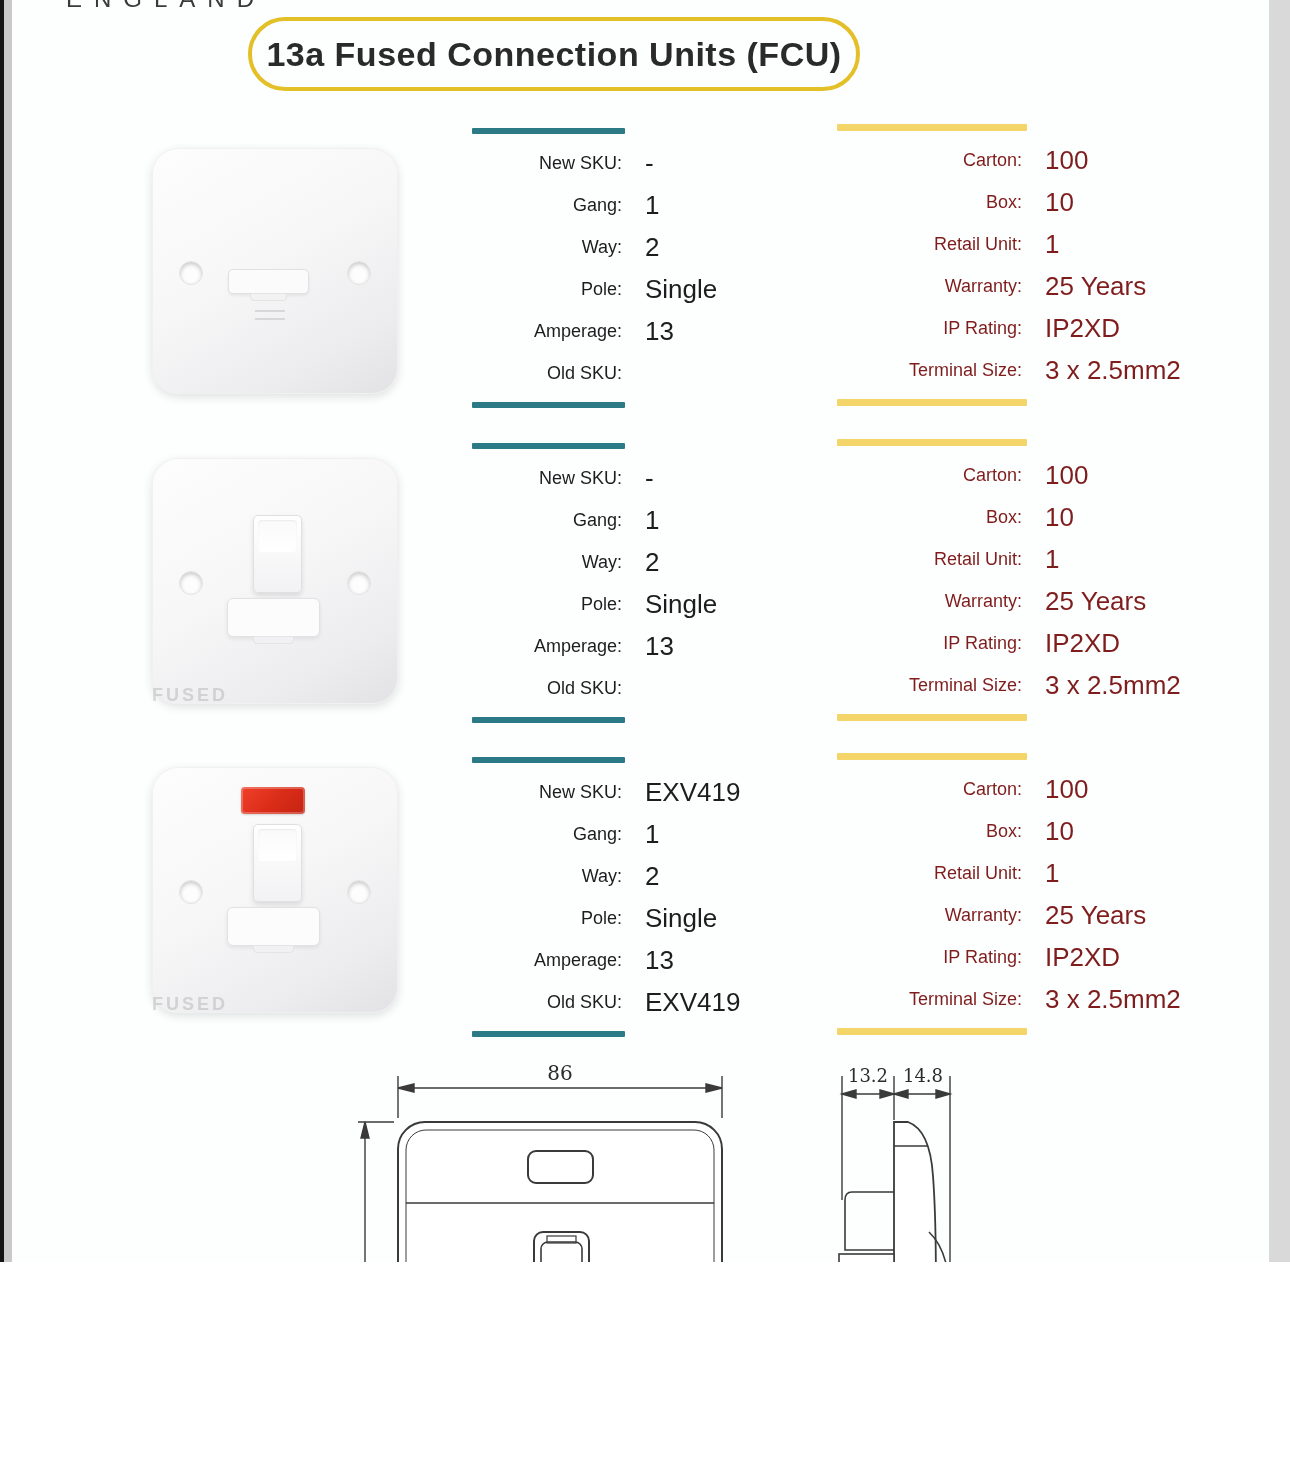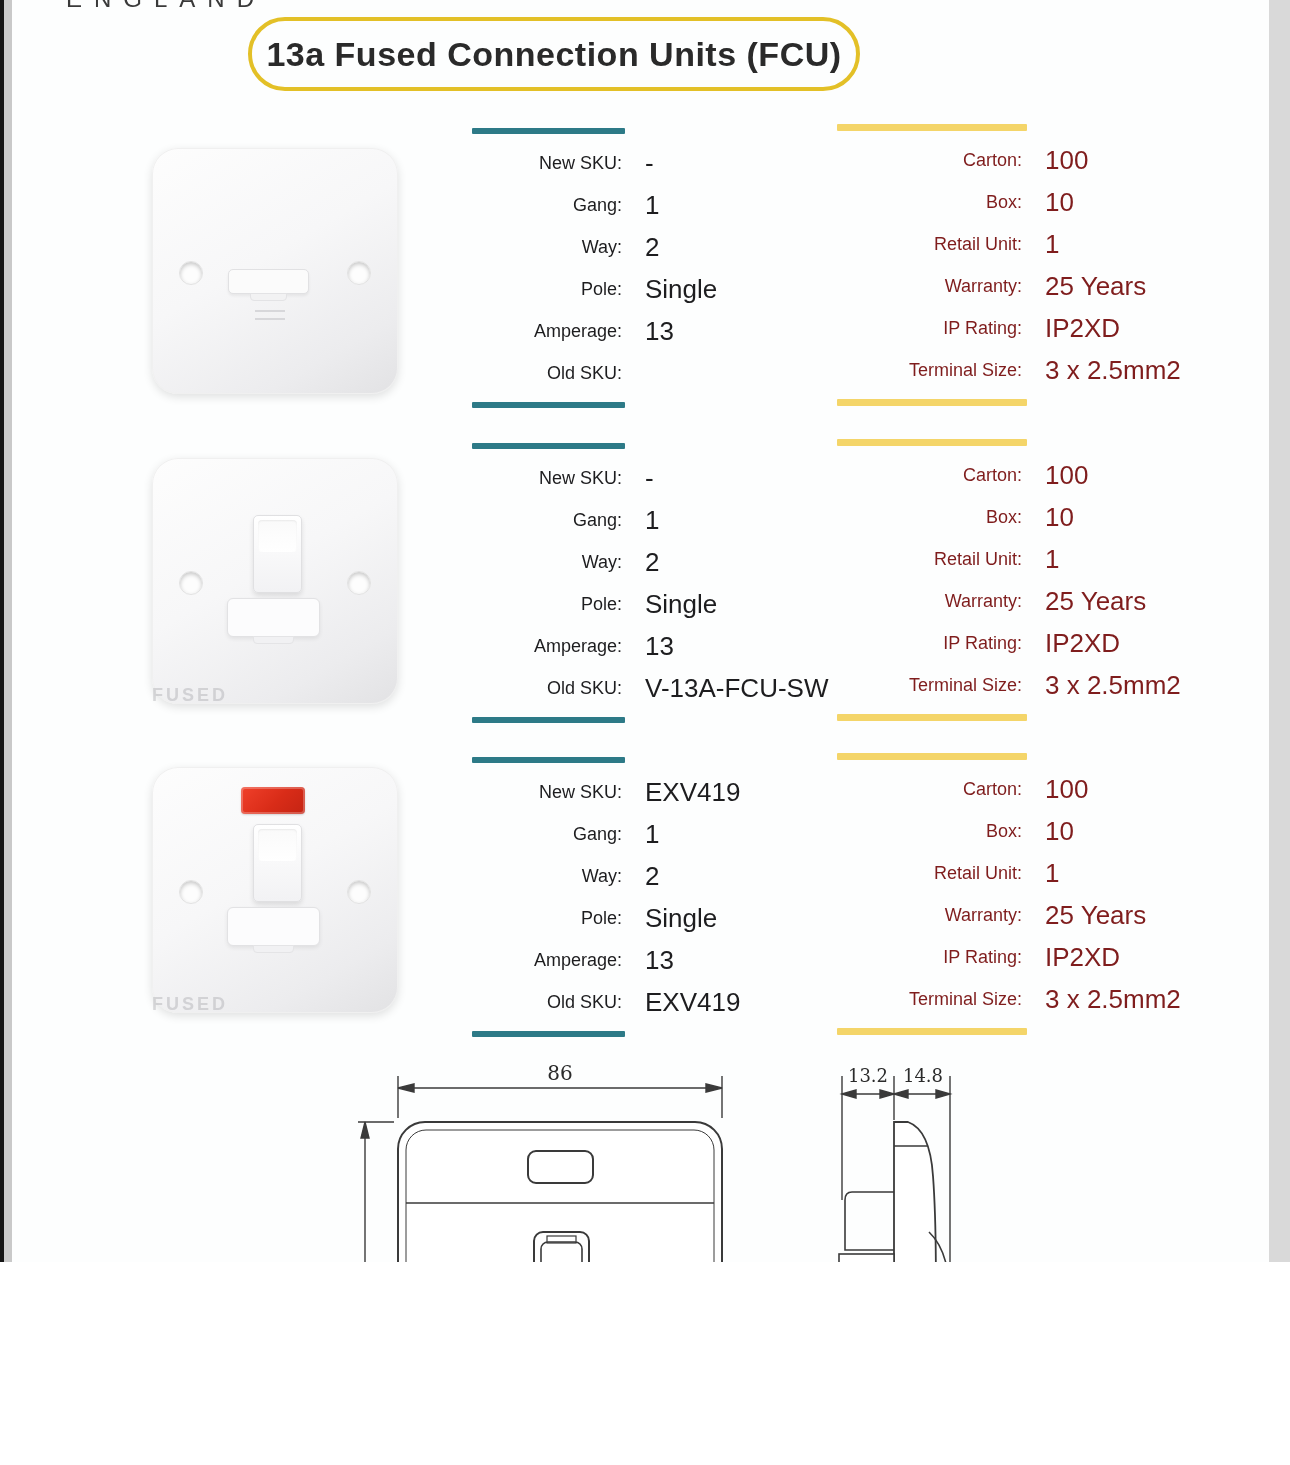--- a/index.html
+++ b/index.html
@@ -158,21 +158,20 @@
         <div class="srow">
             <span class="slabel">Pole:</span>
             <span class="sval">Single</span>
           </div>
         <div class="srow">
             <span class="slabel">Amperage:</span>
             <span class="sval">13</span>
           </div>
         <div class="srow">
             <span class="slabel">Old SKU:</span>
-            <span class="sval">V-13A-FCU-SW</span>
           </div>
       </div>
       <div class="bar-teal"></div>
     </div>
     <div class="spec-right">
       <div class="bar-yellow"></div>
       <div class="spec-body">
         <div class="srow">
             <span class="slabel">Carton:</span>
             <span class="sval">100</span>

